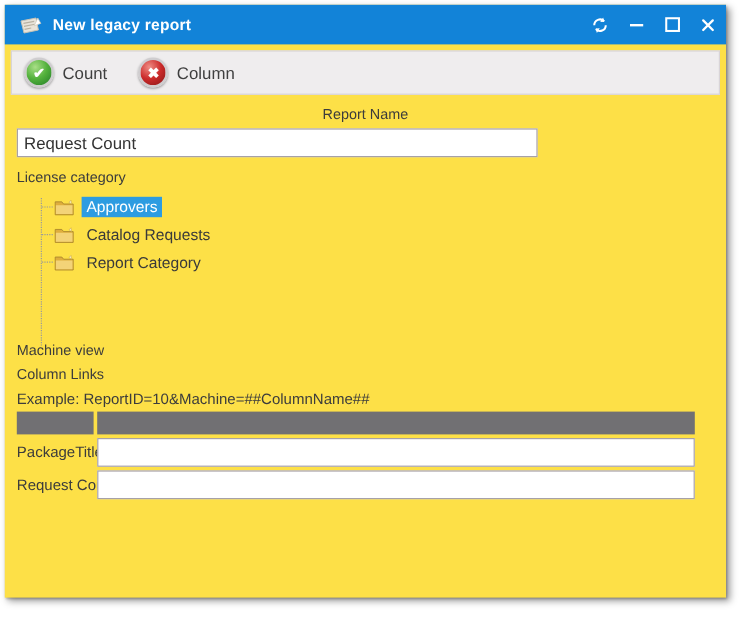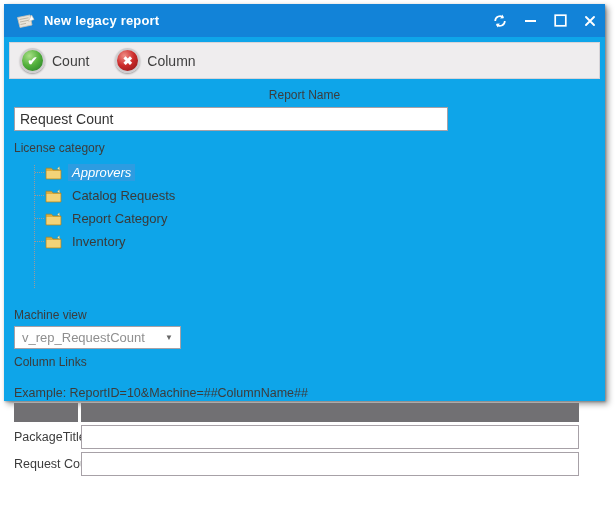--- a/index.html
+++ b/index.html
@@ -1,20 +1,20 @@
 <!DOCTYPE html>
 <html><head>
 <meta charset="utf-8">
 <style>
   * { margin:0; padding:0; box-sizing:border-box; }
   html,body { width:616px; height:526px; background:#ffffff; overflow:hidden;
     font-family:"Liberation Sans", sans-serif; }
 
-  .window { position:absolute; left:4px; top:4px; width:601px; height:397px;
-    background:#0ea5e9; box-shadow:3px 3px 6px rgba(0,0,0,.40), 1px 1px 2px rgba(0,0,0,.25); }
+  .window { position:absolute; left:4px; top:4px; width:601px; height:494px;
+    background:#fde047; box-shadow:3px 3px 6px rgba(0,0,0,.40), 1px 1px 2px rgba(0,0,0,.25); }
 
   
   .titlebar { height:33px; background:#1283d8; display:flex; align-items:center;
     padding:0 0 0 11px; }
   .title-icon { width:20px; height:16px; margin-right:9px; flex:none; }
   .title-text { color:#ffffff; font-size:13px; font-weight:bold; letter-spacing:.2px; }
   .win-controls { margin-left:auto; display:flex; height:100%; }
   .win-btn { width:30px; height:100%; display:flex; align-items:center; justify-content:center;
     cursor:default; }
   .min-bar { width:11px; height:2px; background:#fff; display:block; }
@@ -43,33 +43,33 @@
   
   .tree { margin:6px 0 0 12px; position:relative; }
   .tree::before { content:""; position:absolute; left:8px; top:4px; height:123px;
     border-left:1px dotted #9a9a9a; }
   .tree-row { height:23px; display:flex; align-items:center; position:relative;
     padding-left:19px; }
   .tree-row::before { content:""; position:absolute; left:9px; top:11px; width:9px;
     border-top:1px dotted #9a9a9a; }
   .folder-icon { width:17px; height:14px; margin-right:6px; flex:none; }
   .tree-label { font-size:13px; color:#3a3a3a; padding:1px 4px; white-space:nowrap; }
-  .tree-row.selected .tree-label { background:#2d9ce1; color:#ffffff;font-style:italic; }
+  .tree-row.selected .tree-label { background:#2d9ce1; color:#ffffff; }
 
   
   .lbl-report-view { margin-top:55px; }
   .combobox { margin-top:4px; width:167px; height:23px; background:#fff;
     border:1px solid #a7a1a7; display:flex; align-items:center; justify-content:space-between;
     padding:0 7px; cursor:default; }
   .combo-text { font-size:13px; color:#8f8f8f; }
   .combo-arrow { font-size:8px; color:#666; }
 
   
   .lbl-column-links { margin-top:6px; }
-  .example-text { margin-top:17px; font-size:12.5px; color:#3c3c3c; }
+  .example-text { margin-top:7px; font-size:12.5px; color:#3c3c3c; }
   .links-table { margin-top:3px; width:565px; display:grid;
     grid-template-columns:64px 498px; column-gap:3px; row-gap:3px; align-items:center; }
   .hdr-cell { height:19px; background:#717073; }
   .row-label { font-size:12.5px; color:#3c3c3c; white-space:nowrap; }
   .row-input { width:100%; height:24px; border:1px solid #a7a1a7; background:#fff;
     padding:0 5px; font-size:13px; color:#333; font-family:"Liberation Sans", sans-serif; }
 </style>
 </head>
 <body>
 
@@ -147,35 +147,23 @@
         <span class="tree-label">Catalog Requests</span>
       </div>
       <div class="tree-row">
         <svg class="folder-icon" viewBox="0 0 17 14">
           <path d="M1 2.2 L6.5 2.2 L8 4 L16 4 L16 13 L1 13 Z" fill="#dfae3d" stroke="#a8842c" stroke-width="0.7"></path>
           <path d="M1.6 5 L15.4 5 L15.4 12.4 L1.6 12.4 Z" fill="#f3d378"></path>
           <path d="M12.5 2.6 L14.2 0.8 L14.6 4 Z" fill="#fdf3cf" stroke="#c9a84e" stroke-width="0.5"></path>
         </svg>
         <span class="tree-label">Report Category</span>
       </div>
-      <div class="tree-row">
-        <svg class="folder-icon" viewBox="0 0 17 14">
-          <path d="M1 2.2 L6.5 2.2 L8 4 L16 4 L16 13 L1 13 Z" fill="#dfae3d" stroke="#a8842c" stroke-width="0.7"></path>
-          <path d="M1.6 5 L15.4 5 L15.4 12.4 L1.6 12.4 Z" fill="#f3d378"></path>
-          <path d="M12.5 2.6 L14.2 0.8 L14.6 4 Z" fill="#fdf3cf" stroke="#c9a84e" stroke-width="0.5"></path>
-        </svg>
-        <span class="tree-label">Inventory</span>
-      </div>
     </div>
 
     <div class="field-label lbl-report-view">Machine view</div>
-    <div class="combobox">
-      <span class="combo-text">v_rep_RequestCount</span>
-      <span class="combo-arrow">▼</span>
-    </div>
 
     <div class="field-label lbl-column-links">Column Links</div>
     <div class="example-text">Example: ReportID=10&amp;Machine=##ColumnName##</div>
 
     <div class="links-table">
       <div class="hdr-cell"></div>
       <div class="hdr-cell"></div>
 
       <div class="row-label">PackageTitle</div>
       <input class="row-input" type="text" value="" style="">

